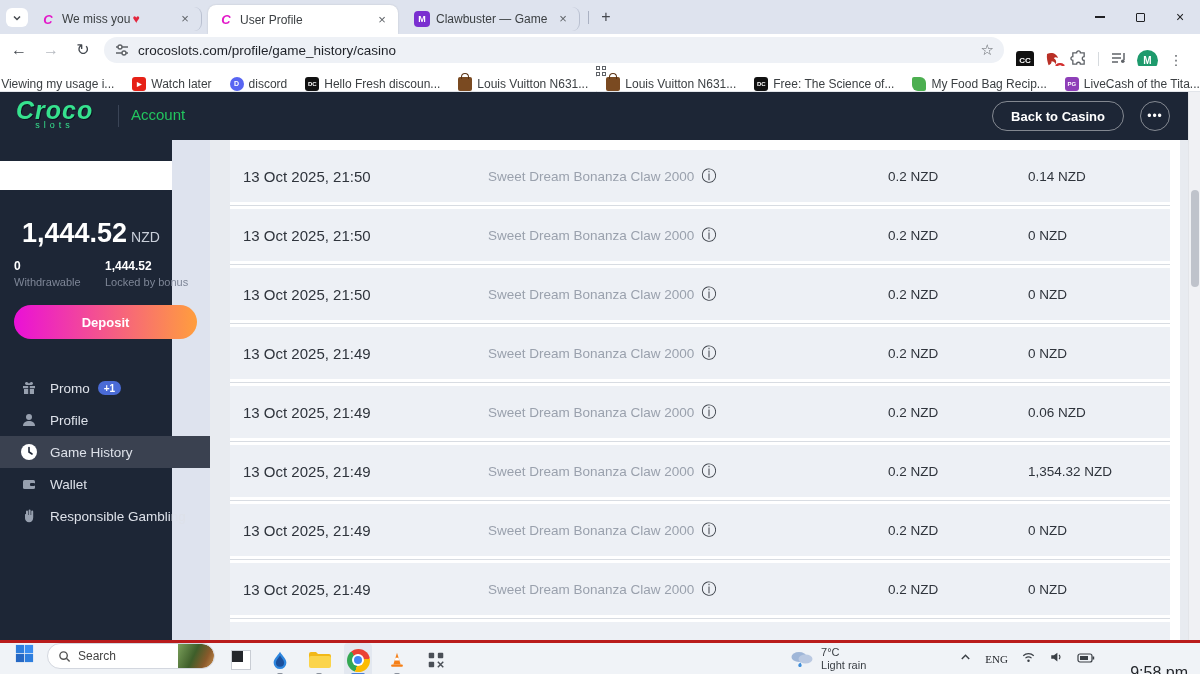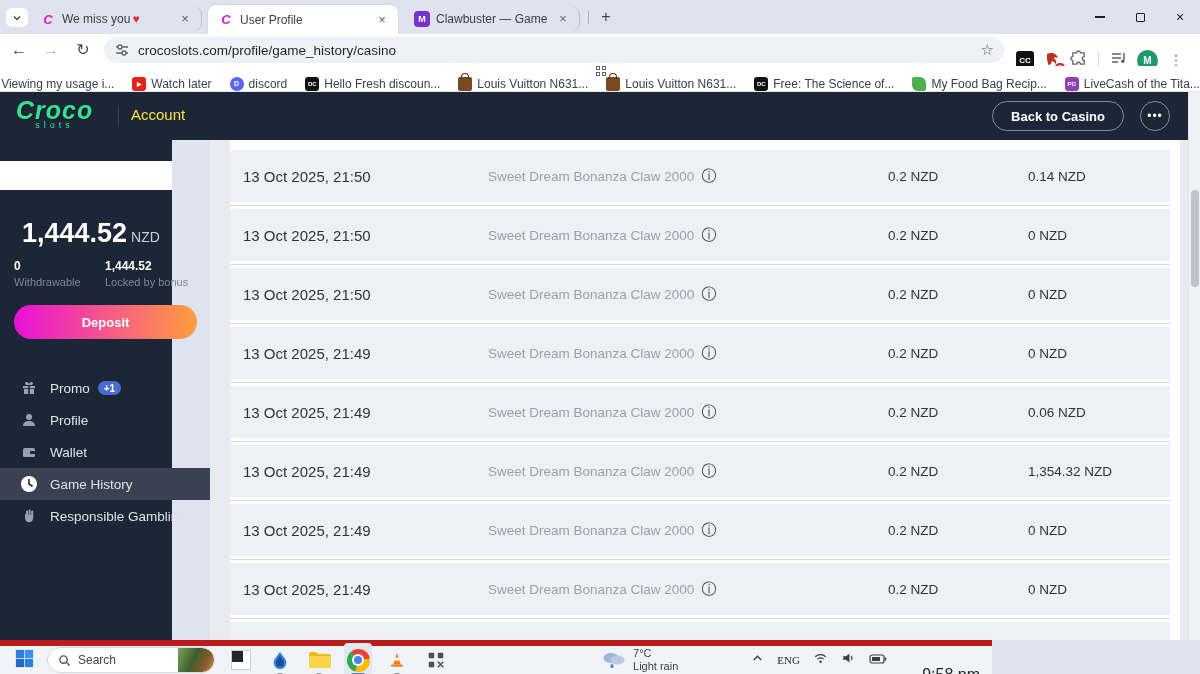--- a/index.html
+++ b/index.html
@@ -53,21 +53,21 @@
   .bmi-bag::after { content:""; position:absolute; top:-4px; left:3px; width:6px; height:5px; border:1.4px solid #5a3314; border-bottom:none; border-radius:4px 4px 0 0; }
   .bmi-leaf { background:#4caf50; border-radius:2px 6px 2px 6px; }
   .bmi-pg { background:#8e3fb8; } .bmi-pg::after { content:"PG"; color:#fff; font-size:6px; }
 
   
   #site-header { position:absolute; top:92px; left:0; width:1188px; height:48px; background:#1d2636; }
   .logo { position:absolute; left:16px; top:6px; text-align:center; }
   .logo-main { font-size:25px; font-weight:bold; font-style:italic; color:#36e28e; letter-spacing:1px; line-height:24px; text-shadow:1px 1px 0 #0c1420; }
   .logo-sub { font-size:9px; color:#36e28e; letter-spacing:4px; margin-top:-2px; }
   .hdr-divider { position:absolute; left:118px; top:13px; width:1px; height:22px; background:#3a4456; }
-  .hdr-title { position:absolute; left:131px; top:14px; font-size:15px; color:#fde047; }
+  .hdr-title { position:absolute; left:131px; top:14px; font-size:15px; color:#22c55e; }
   .back-btn { position:absolute; right:64px; top:9px; height:30px; padding:0 18px; border:1.5px solid rgba(255,255,255,.45); border-radius:15px; color:#fff; font-size:13px; font-weight:bold; display:flex; align-items:center; }
   .dots-btn { position:absolute; right:18px; top:9px; width:30px; height:30px; border:1.5px solid rgba(255,255,255,.45); border-radius:50%; color:#fff; display:flex; align-items:center; justify-content:center; font-size:12px; letter-spacing:1px; }
 
   #sidebar { position:absolute; top:140px; left:0; width:172px; height:500px; background:#1d2636;padding-left:16px; }
   .white-box { position:absolute; top:21px; left:0; width:172px; height:29px; background:#fff; }
   .balance { position:absolute; top:78px; left:22px; color:#fff; }
   .balance .amt { font-size:27px; font-weight:bold; }
   .balance .cur { font-size:14px; color:#c9cfda; font-weight:normal; margin-left:4px; }
   .bal-cols { position:absolute; top:119px; left:14px; width:182px; display:flex; }
   .bal-col { width:50%; }
@@ -90,37 +90,37 @@
   .c-game { left:258px; display:flex; align-items:center; gap:7px; font-size:13.5px; color:#9aa1ad; }
   .c-info { color:#3c4149; font-size:15px; font-style:normal; }
   .c-bet { left:658px; font-size:13.5px; color:#2f343c; }
   .c-win { left:798px; font-size:13.5px; color:#2f343c; }
   .right-white { position:absolute; right:8px; top:0; width:10px; height:500px; background:#fff; }
 
   #page-scrollbar { position:absolute; top:92px; right:0; width:12px; height:548px; background:#f0f1f4; border-left:1px solid #e3e5e9; }
   #page-scrollbar .thumb { position:absolute; top:98px; left:2px; width:8px; height:97px; background:#bfc3cb; border-radius:4px; }
 
   
-  #taskbar { position:absolute; bottom:0; left:0; width:992px; height:34px; background:#f0f3f7; border-top:6px solid #b91c1c; display:flex; align-items:center; }
+  #taskbar { position:absolute; bottom:0; left:0; width:1200px; height:34px; background:#f0f3f7; border-top:3px solid #b91c1c; display:flex; }
   .tb-start { margin-left:14px; }
   .search-pill { width:168px; height:26px; background:#fff; border:1px solid #d3d7df; border-radius:13px; margin-left:12px; display:flex; align-items:center; padding-left:10px; font-size:12px; color:#444; position:relative; overflow:hidden; }
   .search-pill span { margin-left:7px; }
   .pill-img { position:absolute; right:0; top:0; width:36px; height:24px; border-radius:0 13px 13px 0; background:linear-gradient(115deg,#7ba05b 0%,#3e5e2a 45%,#8a5a2b 75%,#c98f4e 100%); }
   .task-apps { display:flex; align-items:flex-start; gap:11px; margin-left:12px; height:34px; }
   .tapp { position:relative; width:28px; height:34px; display:flex; align-items:center; justify-content:center; }
   .tapp.active { background:#e3e8f0; border-radius:4px; }
   .tapp .run { position:absolute; bottom:1px; left:50%; transform:translateX(-50%); width:6px; height:3px; border-radius:2px; background:#8a919c; }
   .tapp.active .run { width:14px; background:#4a80d6; }
   .chrome-ball { width:23px; height:23px; border-radius:50%; background:conic-gradient(from -40deg,#ea4335 0 33%,#fbbc05 0 66%,#34a853 0 100%); position:relative; }
   .chrome-ball::before { content:""; position:absolute; inset:5.5px; background:#fff; border-radius:50%; }
   .chrome-ball::after { content:""; position:absolute; inset:7.5px; background:#4285f4; border-radius:50%; }
   .sq-app { width:20px; height:20px; background:#fff; border:1px solid #c9cdd4; position:relative; }
   .sq-app::after { content:""; position:absolute; top:0; left:0; width:11px; height:11px; background:#23262b; }
   .tb-right { margin-left:auto; display:flex; align-items:center; gap:13px; padding-right:12px; }
-  .weather { display:flex; align-items:center; gap:6px; margin-right:60px; }
+  .weather { display:flex; align-items:center; gap:6px; margin-right:80px; }
   .weather-txt { font-size:11px; color:#3a3f45; line-height:13px; }
   .tb-eng { font-size:11px; color:#23262b;font-family:Liberation Serif, serif; }
   .clockblk { text-align:right; font-size:16px; color:#23262b; line-height:13px;margin-top:41px; }
 </style>
 </head>
 <body>
 
 <div id="tabstrip">
   <div class="tab-search-btn">
     <svg width="10" height="10" viewBox="0 0 10 10" fill="none" stroke="#45484e" stroke-width="1.5">
@@ -288,40 +288,40 @@
       <div class="menu-item">
     <span class="mi-icon">
           <svg width="16" height="16" viewBox="0 0 16 16">
             <circle cx="8" cy="5" r="3" fill="currentColor"></circle>
             <path d="M2 14c0-3.2 2.7-5 6-5s6 1.8 6 5z" fill="currentColor"></path>
           </svg>
         </span>
     <span class="mi-label">Profile</span>
 
   </div>
+      <div class="menu-item selected">
+    <span class="mi-icon">
+          <svg width="18" height="18" viewBox="0 0 18 18">
+            <circle cx="9" cy="9" r="8" fill="#fff"></circle>
+            <path d="M9 4.5V9l3 2" stroke="#1d2636" stroke-width="1.6" fill="none" stroke-linecap="round"></path>
+          </svg>
+        </span>
+    <span class="mi-label">Game History</span>
+
+  </div>
       <div class="menu-item">
     <span class="mi-icon">
           <svg width="16" height="16" viewBox="0 0 16 16">
             <rect x="2" y="4" width="12" height="9" rx="1.5" fill="currentColor"></rect>
             <rect x="9" y="7" width="5" height="3" rx="1" fill="#1d2636"></rect>
           </svg>
         </span>
     <span class="mi-label">Wallet</span>
 
   </div>
-      <div class="menu-item selected">
-    <span class="mi-icon">
-          <svg width="18" height="18" viewBox="0 0 18 18">
-            <circle cx="9" cy="9" r="8" fill="#fff"></circle>
-            <path d="M9 4.5V9l3 2" stroke="#1d2636" stroke-width="1.6" fill="none" stroke-linecap="round"></path>
-          </svg>
-        </span>
-    <span class="mi-label">Game History</span>
-
-  </div>
       <div class="menu-item">
     <span class="mi-icon">
           <svg width="16" height="16" viewBox="0 0 16 16">
             <path fill="currentColor" d="M5 8V3.5a1 1 0 012 0V7h.6V2.6a1 1 0 012 0V7h.6V3.6a1 1 0 012 0V9.5c0 3-1.6 4.8-4.1 4.8-2.4 0-4.1-1.7-4.1-4V6.8a1 1 0 012 0z"></path>
           </svg>
         </span>
     <span class="mi-label">Responsible Gambling</span>
 
   </div>
     </div>

